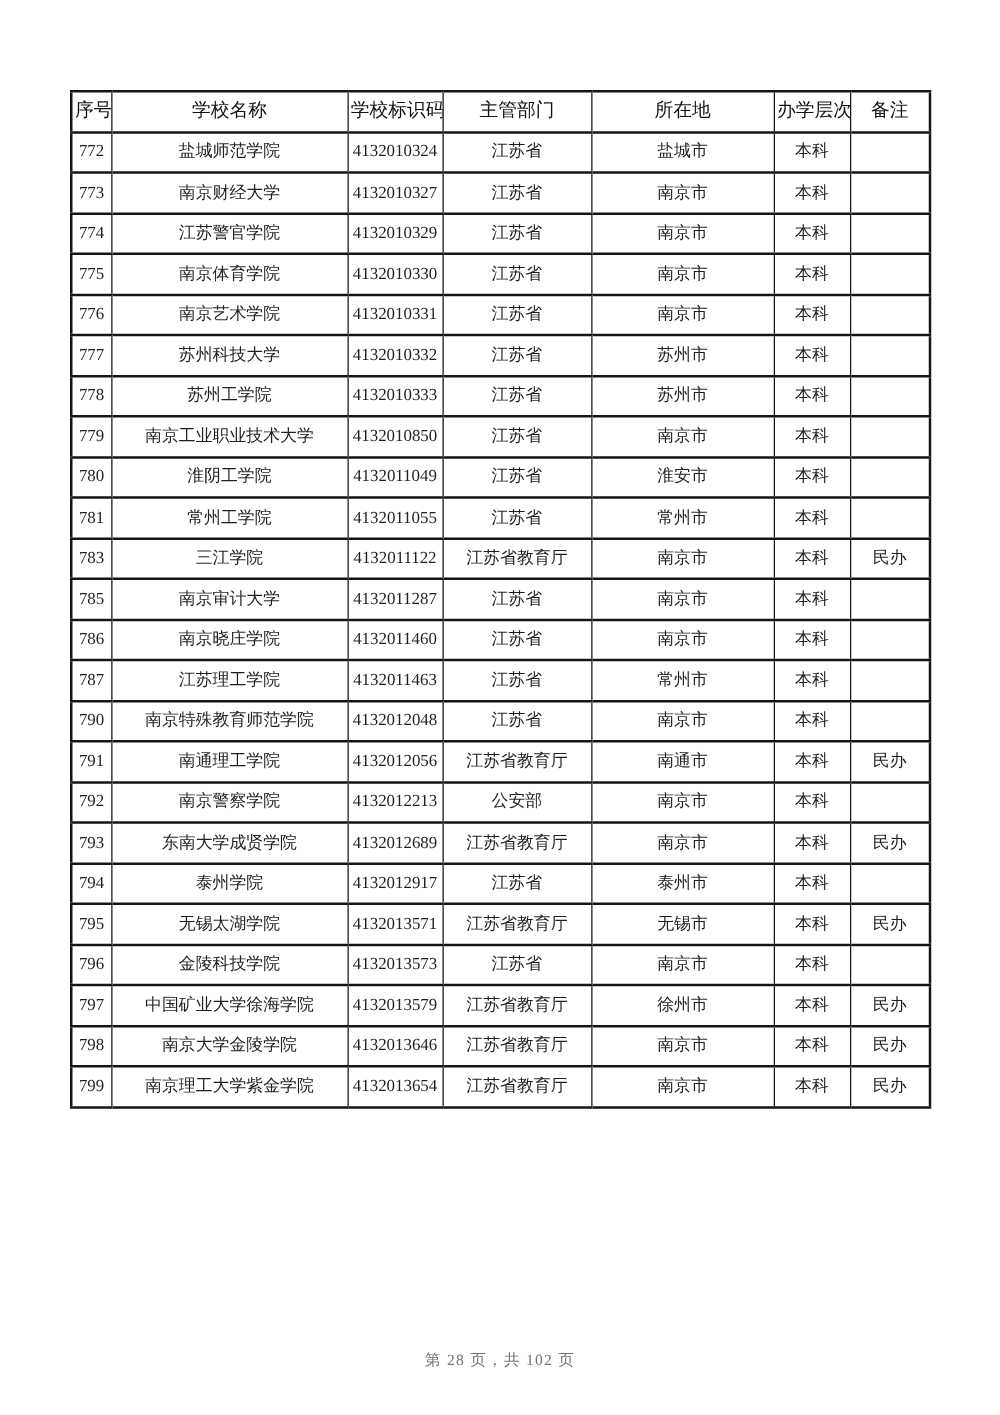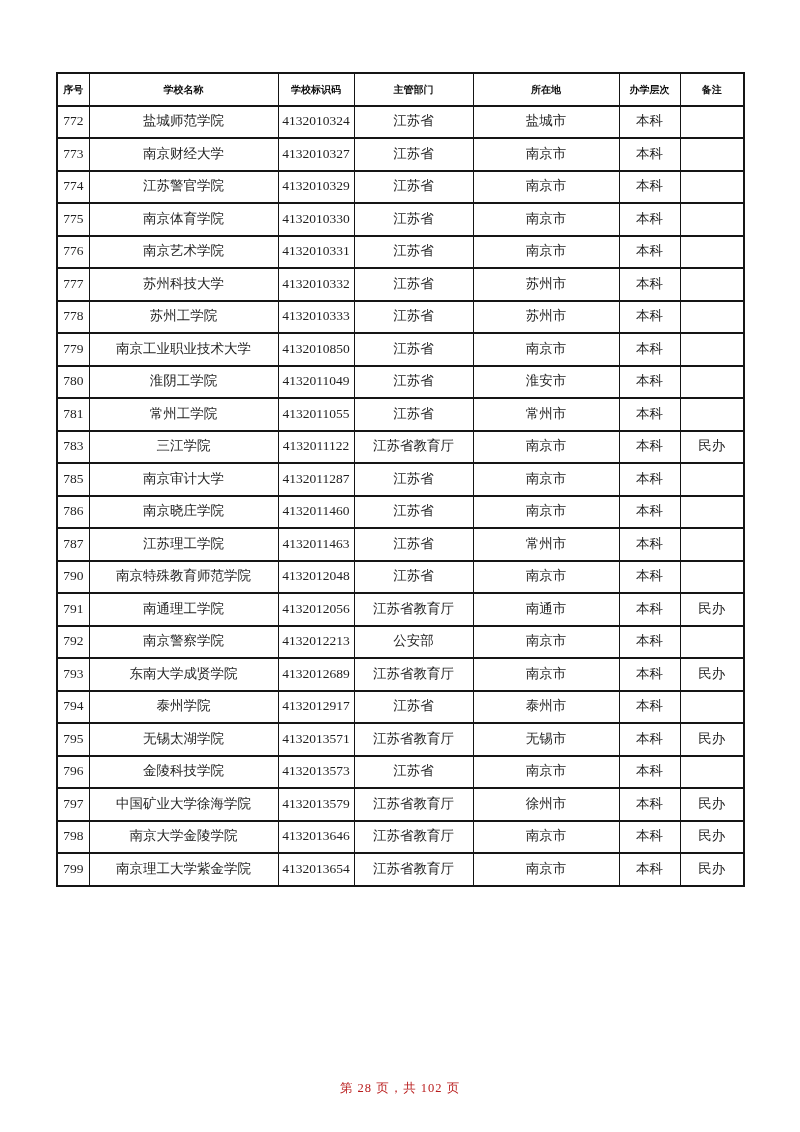--- a/index.html
+++ b/index.html
@@ -34,40 +34,40 @@
     text-align: center;
     vertical-align: middle;
     padding: 0 2px;
     font-size: 13.5px;
     line-height: 1.1;
     overflow: hidden;
     white-space: nowrap;
   }
   table.unis th {
     font-family: "Liberation Sans", "DejaVu Sans", sans-serif;
-    font-weight: 700;
-    font-size: 10px;
+    font-weight: 400;
+    font-size: 15px;
     color: #111111;
   }
   col.c0 { width: 32px; }
   col.c1 { width: 189px; }
   col.c2 { width: 76px; }
   col.c3 { width: 119px; }
   col.c4 { width: 146px; }
   col.c5 { width: 61px; }
   col.c6 { width: 64px; }
   .footer {
     position: absolute;
     left: 0;
     top: 1080px;
     width: 800px;
     text-align: center;
     font-size: 12.5px;
     letter-spacing: 1px;
-    color: #b91c1c;
+    color: #737373;
   }
 </style>
 </head>
 <body>
 
 <div class="page">
 
   <table class="unis">
     <colgroup>
       <col class="c0">

